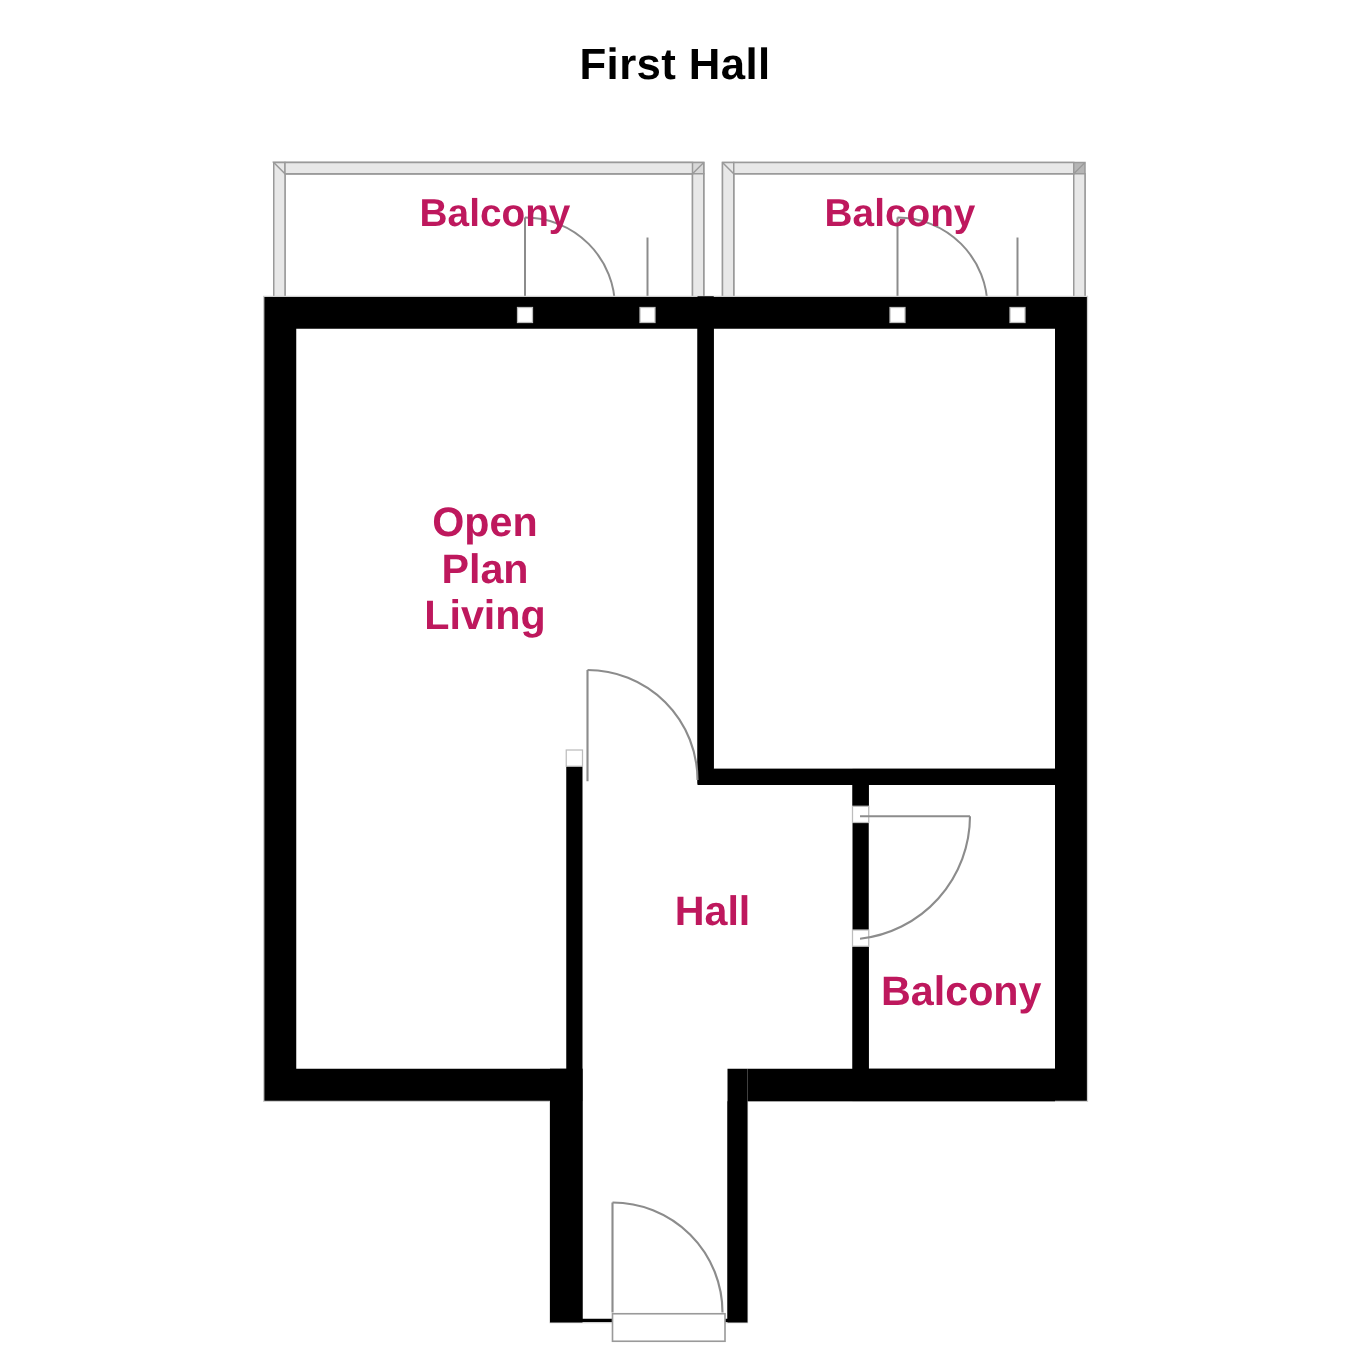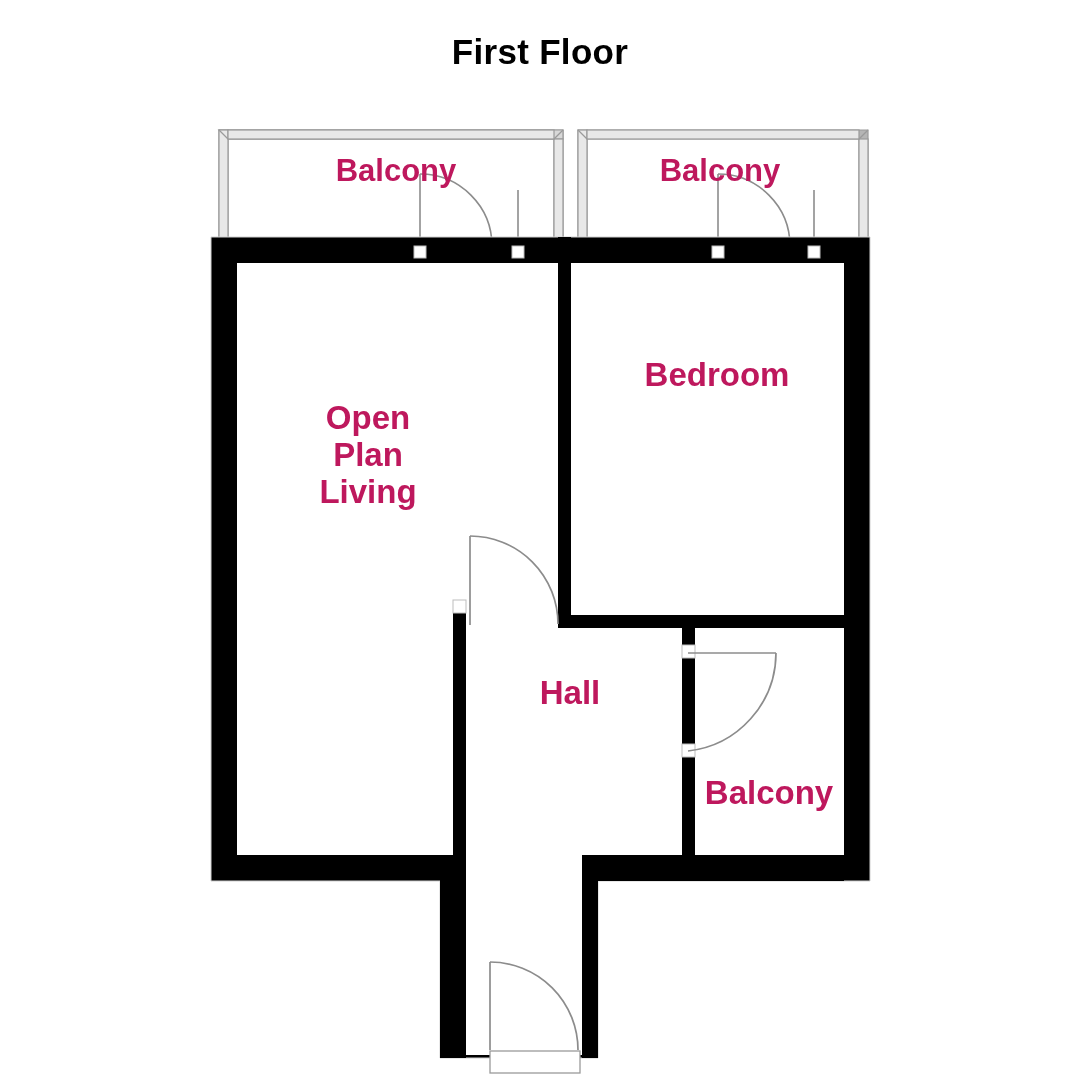--- a/index.html
+++ b/index.html
@@ -49,43 +49,43 @@
   }
   #label-balcony-left {
     left: 236px; top: 155px; width: 320px;
     font-size: 31px;
   }
   #label-balcony-right {
     left: 580px; top: 155px; width: 280px;
     font-size: 31px;
   }
   #label-open-plan-living {
-    left: 256px; top: 400px; width: 224px;
+    left: 276px; top: 400px; width: 224px;
     font-size: 33px;
     line-height: 1.12;
   }
   #label-bedroom {
     left: 572px; top: 358px; width: 290px;
     font-size: 33px;
   }
   #label-hall {
-    left: 470px; top: 676px; width: 200px;
+    left: 470px; top: 712px; width: 200px;
     font-size: 33px;
   }
   #label-bathroom {
     left: 614px; top: 776px; width: 310px;
     font-size: 33px;
   }
 </style>
 </head>
 <body>
 
 <div id="plan-root">
 
-  <div id="plan-title">First Floor</div>
+  <div id="plan-title">First Hall</div>
 
   <svg id="floorplan-svg" viewBox="0 0 1080 1080">
 
     <g>
 
       <path d="M 219 130 L 563 130 L 563 240 L 554 240 L 554 139 L 228 139 L 228 240 L 219 240 Z" fill="#b5b5b5" stroke="#9a9a9a" stroke-width="1.2"></path>
 
       <path d="M 219 130 L 563 130 L 563 139 L 228 139 Z" fill="#d8d8d8" stroke="#9a9a9a" stroke-width="1.2"></path>
 
       <rect x="219" y="130" width="9" height="110" fill="#e8e8e8" stroke="#9a9a9a" stroke-width="1.2"></rect>
@@ -195,19 +195,18 @@
   </svg>
 
   <div class="room-label" id="label-balcony-left">Balcony</div>
 
   <div class="room-label" id="label-balcony-right">Balcony</div>
 
   <div class="room-label" id="label-open-plan-living">Open
 Plan
 Living</div>
 
-  <div class="room-label" id="label-bedroom">Bedroom</div>
 
   <div class="room-label" id="label-hall">Hall</div>
 
   <div class="room-label" id="label-bathroom">Balcony</div>
 
 </div>
 
 </body></html>

